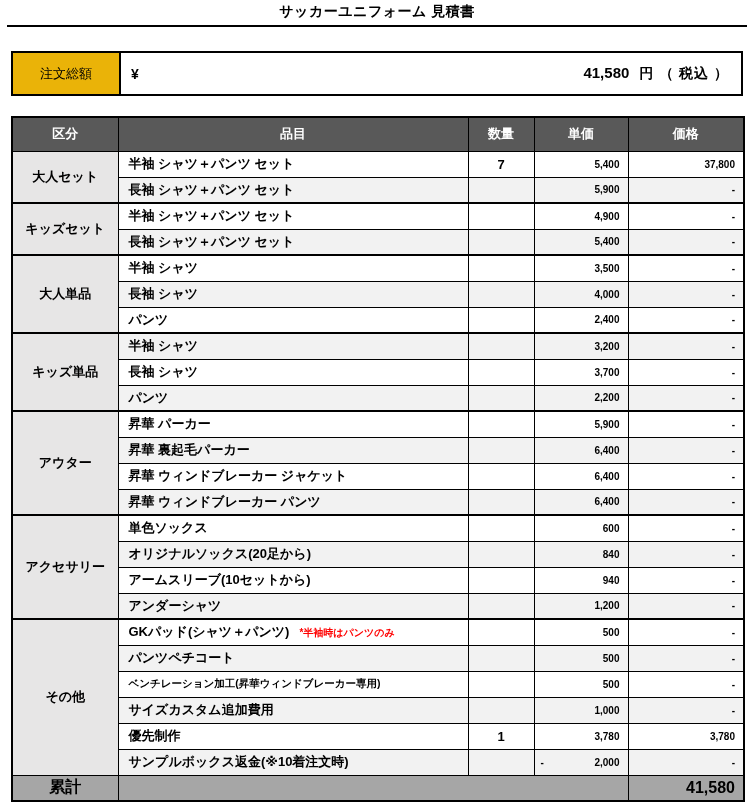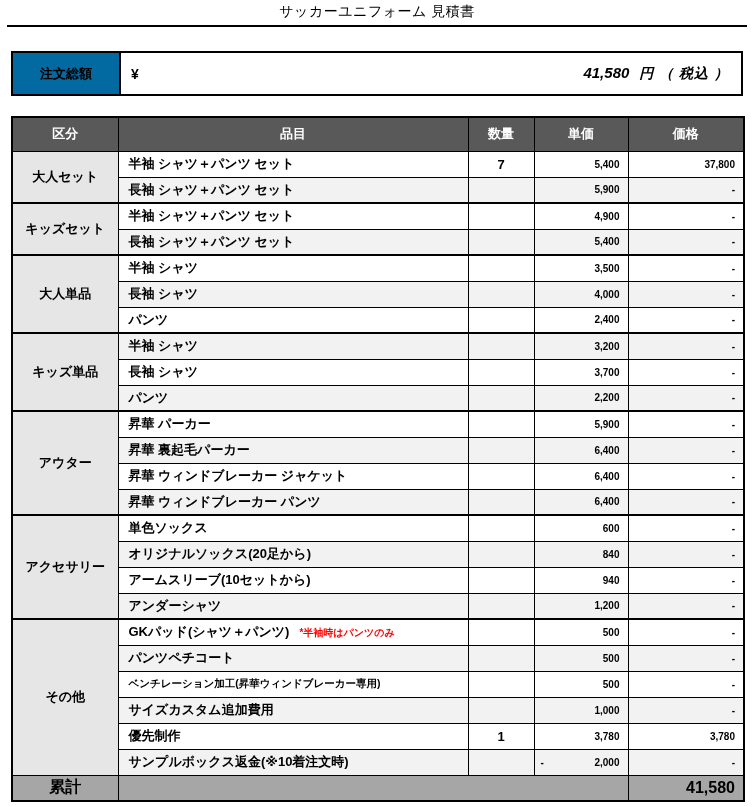--- a/index.html
+++ b/index.html
@@ -8,51 +8,51 @@
     font-family:"Liberation Sans","DejaVu Sans",sans-serif;
     color:#000;
     -webkit-font-smoothing:antialiased;
   }
   .page{width:754px;height:807px;overflow:hidden;}
 
   .title{
     margin-top:3px;
     text-align:center;
     font-size:14px;
-    font-weight:normal;
+    font-weight:bold;
     letter-spacing:0.5px;
   }
   .title-rule{
     border-bottom:2px solid #000;
     margin:4px 7px 0 7px;
   }
 
   .order-box{
     margin:24px 11px 0 11px;
     height:45px;
     border:2px solid #000;
     display:flex;
     align-items:stretch;
     box-sizing:border-box;
   }
   .order-label{
     width:106px;
-    background:#0369a1;
+    background:#eab308;
     border-right:2px solid #000;
     display:flex;align-items:center;justify-content:center;
-    font-size:13px;font-weight:bold;
+    font-size:13px;font-weight:normal;
   }
   .order-value{
     flex:1;
     display:flex;align-items:center;justify-content:space-between;
     padding:0 12px 0 10px;
     font-weight:bold;
   }
   .order-value .yen{font-size:14px;}
-  .amount-wrap{font-size:15px;font-style:italic;}
+  .amount-wrap{font-size:15px;}
   .amount-wrap .suffix{margin-left:10px;letter-spacing:1px;font-size:14px;}
 
   table.quote{
     margin:20px 11px 0 11px;
     width:732px;
     border-collapse:collapse;
     table-layout:fixed;
     border:2px solid #000;
     font-weight:bold;
   }

